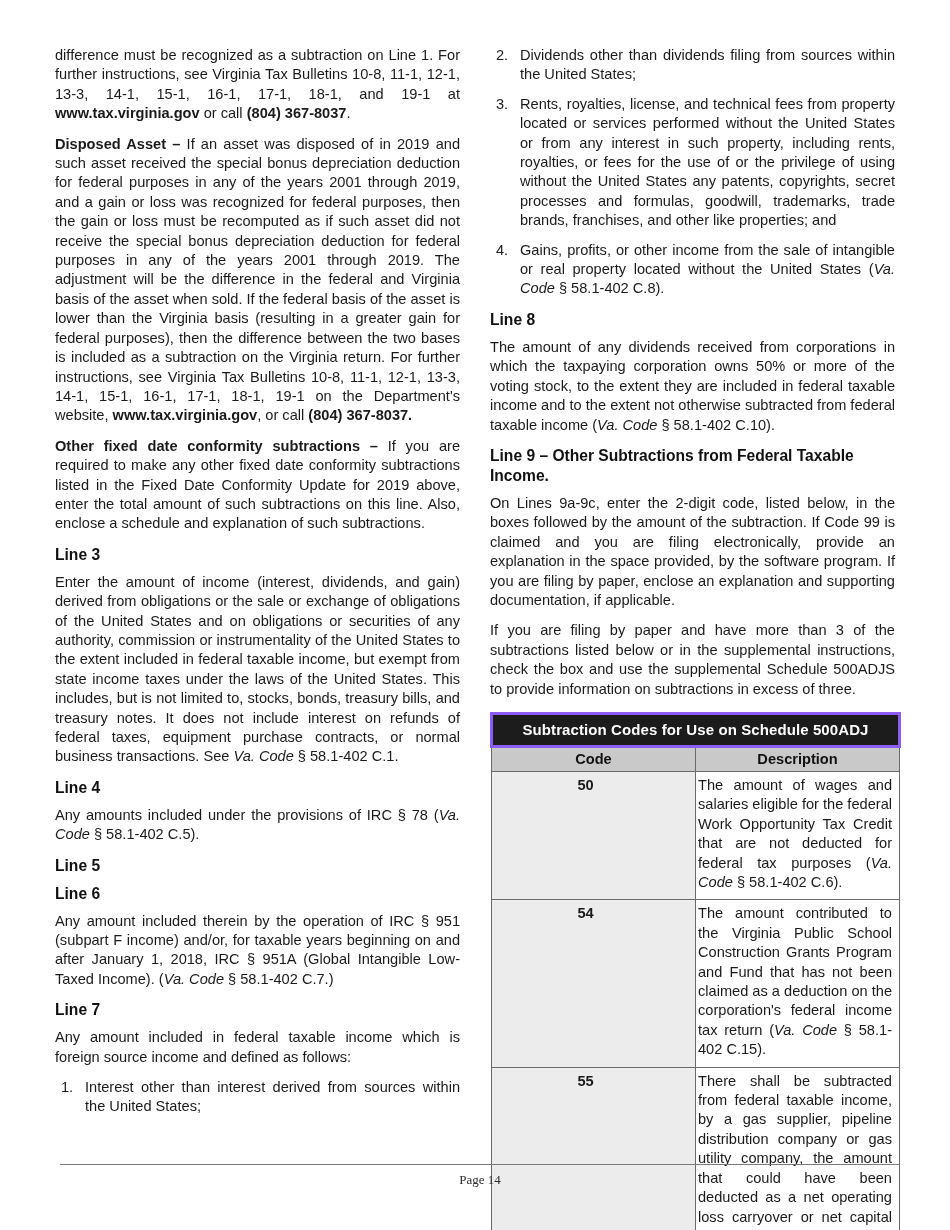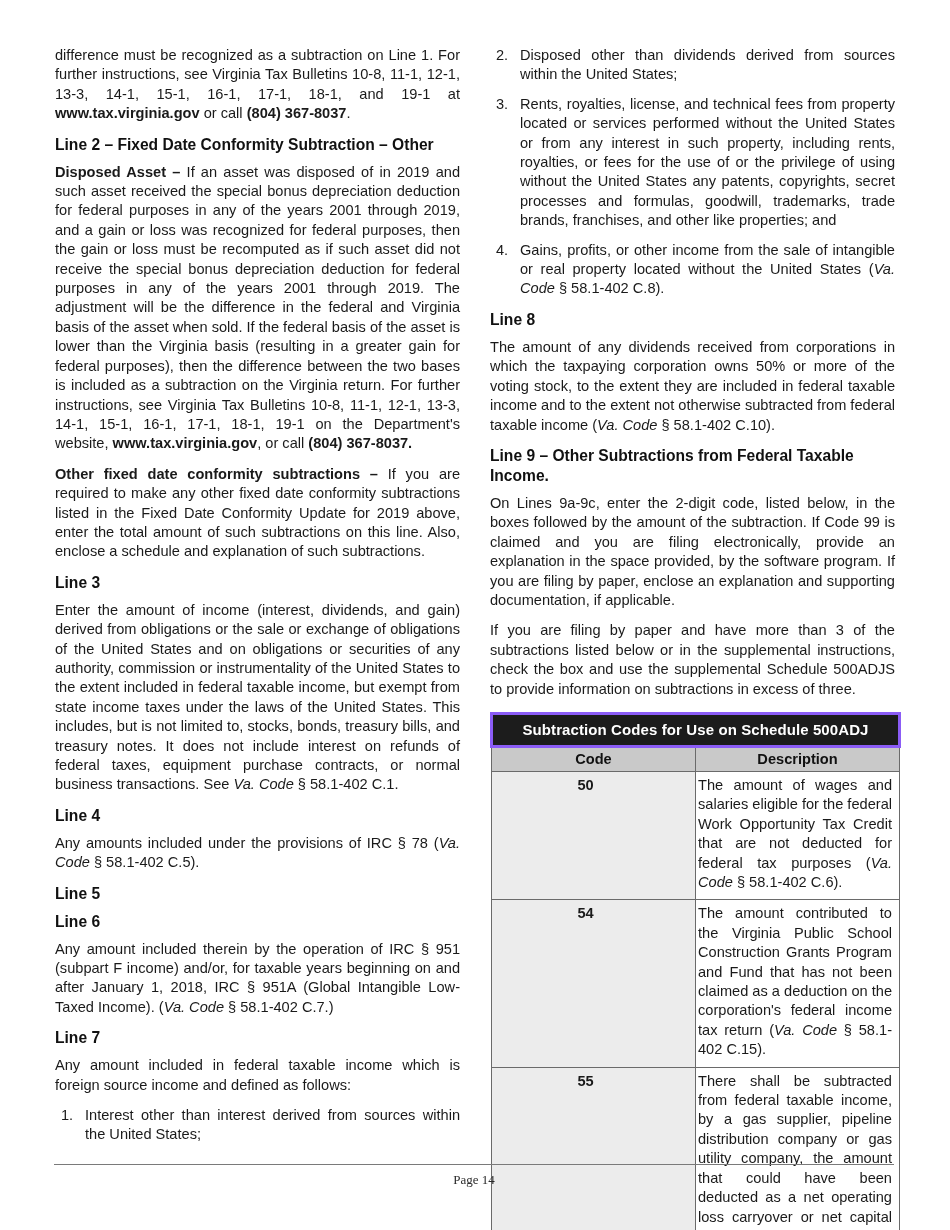--- a/index.html
+++ b/index.html
@@ -127,21 +127,21 @@
     vertical-align: top;
     font-size: 14.6px;
     line-height: 19.4px;
     padding: 4px 7px 7px 2px;
     border: 1px solid #6a6a6a;
   }
 
   
   .footer {
     position: absolute;
-    left: 54px;
+    left: 60px;
     bottom: 42px;
     width: 840px;
   }
   .footer-rule {
     width: 100%;
     height: 1px;
     background: #7a7a7a;
   }
   .footer-text {
     margin-top: 7px;
@@ -155,21 +155,20 @@
 <body>
 
 <div class="page">
 
   <div class="columns">
 
     <div class="col">
 
       <p class="body"><span>difference must be recognized as a subtraction on Line 1. For further instructions, see Virginia Tax Bulletins 10-8, 11-1, 12-1, 13-3, 14-1, 15-1, 16-1, 17-1, 18-1, and 19-1 at </span><span class="b">www.tax.virginia.gov</span><span> or call </span><span class="b">(804) 367-8037</span><span>.</span></p>
 
-      <h2 class="heading">Line 2 – Fixed Date Conformity Subtraction – Other</h2>
 
       <p class="body"><span class="b">Disposed Asset – </span><span>If an asset was disposed of in 2019 and such asset received the special bonus depreciation deduction for federal purposes in any of the years 2001 through 2019, and a gain or loss was recognized for federal purposes, then the gain or loss must be recomputed as if such asset did not receive the special bonus depreciation deduction for federal purposes in any of the years 2001 through 2019. The adjustment will be the difference in the federal and Virginia basis of the asset when sold. If the federal basis of the asset is lower than the Virginia basis (resulting in a greater gain for federal purposes), then the difference between the two bases is included as a subtraction on the Virginia return. For further instructions, see Virginia Tax Bulletins 10-8, 11-1, 12-1, 13-3, 14-1, 15-1, 16-1, 17-1, 18-1, 19-1 on the Department's website, </span><span class="b">www.tax.virginia.gov</span><span>, or call </span><span class="b">(804) 367-8037.</span></p>
 
       <p class="body"><span class="b">Other fixed date conformity subtractions – </span><span>If you are required to make any other fixed date conformity subtractions listed in the Fixed Date Conformity Update for 2019 above, enter the total amount of such subtractions on this line. Also, enclose a schedule and explanation of such subtractions.</span></p>
 
       <h2 class="heading">Line 3</h2>
 
       <p class="body"><span>Enter the amount of income (interest, dividends, and gain) derived from obligations or the sale or exchange of obligations of the United States and on obligations or securities of any authority, commission or instrumentality of the United States to the extent included in federal taxable income, but exempt from state income taxes under the laws of the United States. This includes, but is not limited to, stocks, bonds, treasury bills, and treasury notes. It does not include interest on refunds of federal taxes, equipment purchase contracts, or normal business transactions. See </span><span class="i">Va. Code</span><span class="nowrap"> § 58.1-402 C.1.</span></p>
 
       <h2 class="heading">Line 4</h2>
@@ -189,21 +188,21 @@
 
       <ol class="numlist">
         <li><span class="marker">1.</span><span>Interest other than interest derived from sources within the United States;</span></li>
       </ol>
 
     </div>
 
     <div class="col">
 
       <ol class="numlist">
-        <li><span class="marker">2.</span><span>Disposed other than dividends derived from sources within the United States;</span></li>
+        <li><span class="marker">2.</span><span>Dividends other than dividends filing from sources within the United States;</span></li>
         <li><span class="marker">3.</span><span>Rents, royalties, license, and technical fees from property located or services performed without the United States or from any interest in such property, including rents, royalties, or fees for the use of or the privilege of using without the United States any patents, copyrights, secret processes and formulas, goodwill, trademarks, trade brands, franchises, and other like properties; and</span></li>
         <li><span class="marker">4.</span><span>Gains, profits, or other income from the sale of intangible or real property located without the United States (</span><span class="i">Va. Code</span><span> § 58.1-402 C.8).</span></li>
       </ol>
 
       <h2 class="heading">Line 8</h2>
 
       <p class="body"><span>The amount of any dividends received from corporations in which the taxpaying corporation owns 50% or more of the voting stock, to the extent they are included in federal taxable income and to the extent not otherwise subtracted from federal taxable income (</span><span class="i">Va. Code</span><span> § 58.1-402 C.10).</span></p>
 
       <h2 class="heading">Line 9 – Other Subtractions from Federal Taxable Income.</h2>
 

